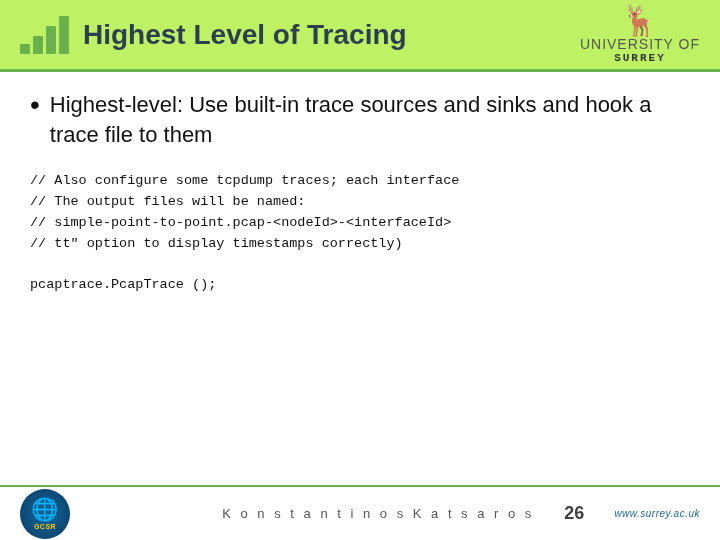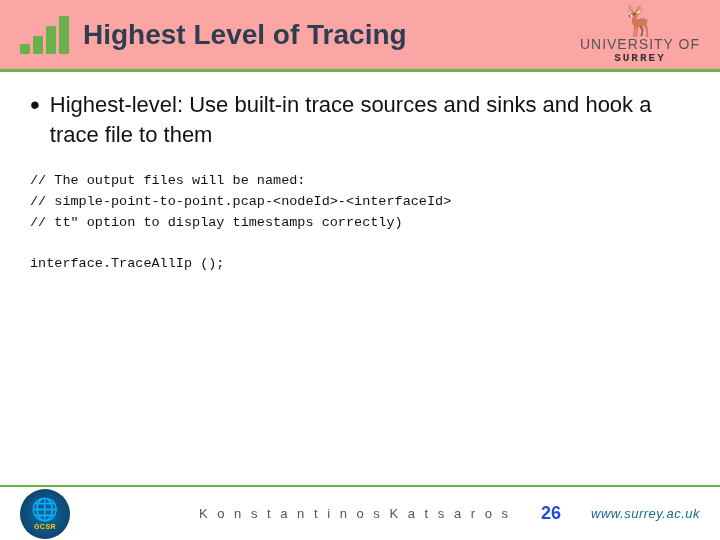--- a/index.html
+++ b/index.html
@@ -12,21 +12,21 @@
       overflow: hidden;
       position: relative;
     }
 
     
     .header {
       display: flex;
       align-items: center;
       padding: 10px 20px;
       border-bottom: 3px solid #6ab04c;
-      background: #fca5a5;
+      background: #bef264;
       height: 72px;
     }
 
     .header-logo-bars {
       display: flex;
       align-items: flex-end;
       gap: 3px;
       margin-right: 14px;
     }
 
@@ -166,27 +166,27 @@
     .footer-name {
       flex: 1;
       font-size: 13px;
       letter-spacing: 3px;
       color: #555;
       text-align: right;
     }
 
     .footer-page {
       font-size: 18px;
-      color: #1d4ed8;
+      color: #404040;
       font-weight: bold;
       margin: 0 30px;
     }
 
     .footer-url {
-      font-size: 13px;
+      font-size: 10px;
       color: #1a6699;
       letter-spacing: 0.5px;
       font-style: italic;
     }
   </style>
 </head>
 <body>
 
 <div class="header">
   <div class="header-logo-bars">
@@ -206,27 +206,28 @@
 <div class="main">
 
   <div class="bullet-section">
     <div class="bullet-item">
       <span class="bullet-dot">•</span>
       <span>Highest-level: Use built-in trace sources and sinks and hook a trace file to them</span>
     </div>
   </div>
 
   <div class="code-block">
+    <span class="code-line comment">// Also configure some tcpdump traces; each interface</span>
     <span class="code-line comment">// The output files will be named:</span>
     <span class="code-line comment">// simple-point-to-point.pcap-&lt;nodeId&gt;-&lt;interfaceId&gt;</span>
     <span class="code-line comment">// tt" option to display timestamps correctly)</span>
   </div>
 
   <div class="code-block">
-    <span class="code-line">interface.TraceAllIp ();</span>
+    <span class="code-line">pcaptrace.PcapTrace ();</span>
   </div>
 
 </div>
 
 <div class="footer">
   <div class="footer-gcsr-logo">
     <div class="footer-gcsr-inner">
       <span class="footer-gcsr-globe">🌐</span>
       <span class="footer-gcsr-text">GCSR</span>
     </div>

